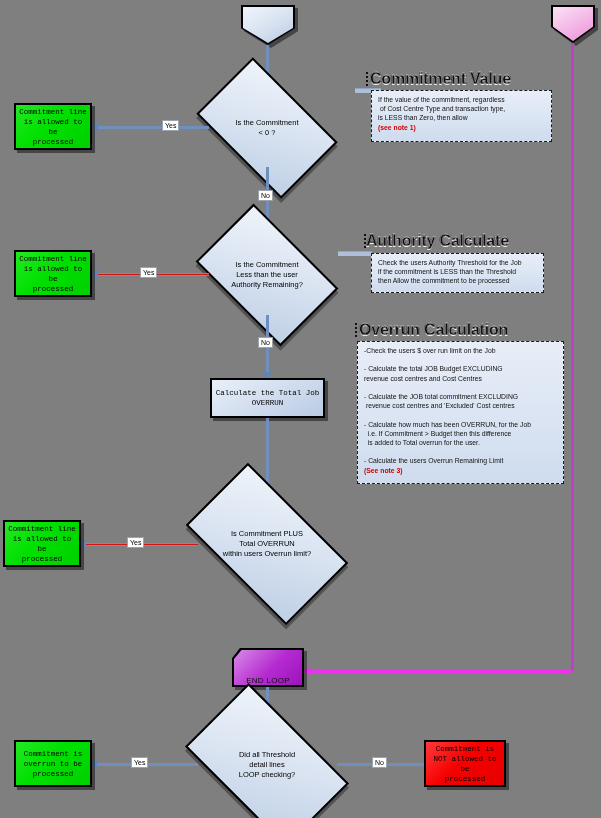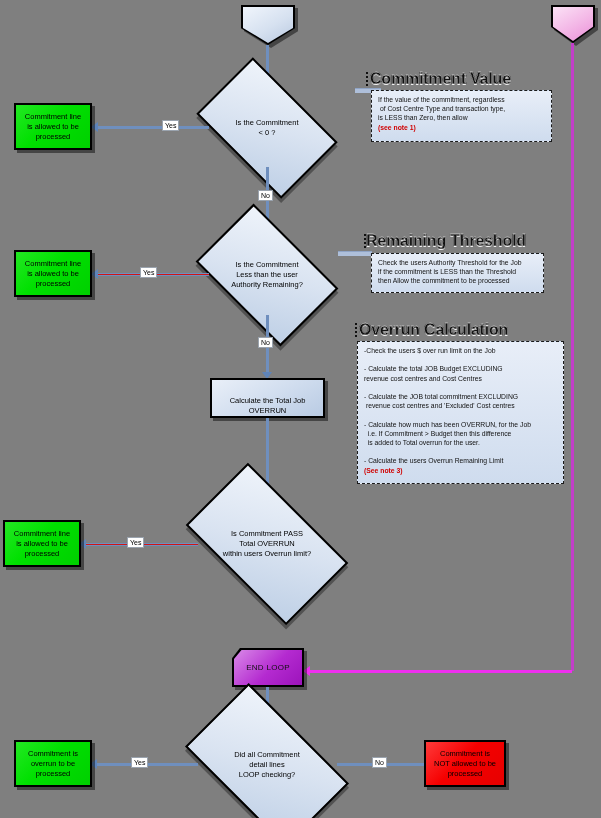--- a/index.html
+++ b/index.html
@@ -27,21 +27,21 @@
   }
   .rect.green{
     background:linear-gradient(135deg,#23e823 0%,#00e000 45%,#00d000 100%);
   }
   .rect.red{
     background:linear-gradient(135deg,#ff3a3a 0%,#f50000 45%,#e60000 100%);
   }
   .rect.blue{
     background:linear-gradient(150deg,#e9eff8 0%,#cfdcee 55%,#b9cbe3 100%);
   }
-  .rect .txt{padding:0 3px;}
+  .rect .txt{padding:0 3px;font-family:Liberation Mono, monospace;}
 
   
   .diamond{
     display:flex;align-items:center;justify-content:center;
   }
   .diamond .dshape{
     position:absolute;inset:0;
     background:linear-gradient(150deg,#eef3fa 0%,#d9e3f1 50%,#bfd0e6 100%);
     border:2px solid #000;
     transform:rotate(45deg);
@@ -82,21 +82,21 @@
   .endloop-outer{
     position:absolute;left:0;top:0;width:100%;height:100%;
     background:#000;
     clip-path:polygon(11% 0,100% 0,100% 100%,0 100%,0 26%);
   }
   .endloop-inner{
     position:absolute;left:2px;top:2px;
     width:calc(100% - 4px);height:calc(100% - 4px);
     background:linear-gradient(135deg,#d98ae8 0%,#b42ad0 55%,#9c14bb 100%);
     clip-path:polygon(11% 0,100% 0,100% 100%,0 100%,0 26%);
-    display:flex;align-items:center;justify-content:center;
+    display:flex;align-items:flex-end;justify-content:center;
   }
   .endloop-inner span{font-size:8px;color:#111;letter-spacing:.3px;}
 
   
   .note{
     position:absolute;
     border:1px dashed #1a1a1a;
     background:linear-gradient(180deg,#e8eef8 0%,#cfdcee 100%);
     box-sizing:border-box;
     padding:4px 5px 3px 6px;
@@ -231,29 +231,29 @@
 
   <div class="node rect green" style="left:14px;top:250px;width:78px;height:47px;">
     <div class="txt">
       <div>Commitment line</div>
       <div>is allowed to be</div>
       <div>processed</div>
     </div>
   </div>
 
   <div class="note-tick" style="left:364px;top:234px;height:14px;"></div>
-  <div class="note-title" style="left:366px;top:232px;">Remaining Threshold</div>
+  <div class="note-title" style="left:366px;top:232px;">Authority Calculate</div>
   <div class="note-leader" style="left:338px;top:251px;width:34px;"></div>
   <div class="note" style="left:371px;top:253px;width:173px;height:40px;">
     <div class="line">Check the users Authority Threshold for the Job</div>
     <div class="line">if the commitment is LESS than the Threshold</div>
     <div class="line">then Allow the commitment to be processed</div>
   </div>
 
-  <div class="node rect blue" style="left:210px;top:378px;width:115px;height:40px;align-items:flex-end;">
+  <div class="node rect blue" style="left:210px;top:378px;width:115px;height:40px;">
     <div class="txt">
       <div>Calculate the Total Job</div>
       <div>OVERRUN</div>
     </div>
   </div>
 
   <div class="vline" style="left:266px;top:418px;height:78px;"></div>
   <div class="arrow-down" style="left:262px;top:493px;"></div>
 
   <div class="note-tick" style="left:355px;top:323px;height:14px;"></div>
@@ -271,21 +271,21 @@
     <div class="line">  i.e. If Commitment &gt; Budget then this difference</div>
     <div class="line">  is added to Total overrun for the user.</div>
     <div class="line">&nbsp;</div>
     <div class="line">- Calculate the users Overrun Remaining Limit</div>
     <div class="line red">(See note 3)</div>
   </div>
 
   <div class="node diamond" style="left:196px;top:500px;width:142px;height:88px;">
     <div class="dshape"></div>
     <div class="dtxt">
-      <div>Is Commitment PASS</div>
+      <div>Is Commitment PLUS</div>
       <div>Total OVERRUN</div>
       <div>within users Overrun limit?</div>
     </div>
   </div>
 
   <div class="hline" style="left:86px;top:543px;width:112px;"></div>
   <div class="hline redover" style="left:86px;top:544px;width:112px;"></div>
   <div class="arrow-left" style="left:79px;top:539px;"></div>
   <div class="elabel" style="left:127px;top:537px;">Yes</div>
 
@@ -304,21 +304,21 @@
       <span>END LOOP</span>
     </div>
   </div>
 
   <div class="vline" style="left:266px;top:687px;height:36px;"></div>
   <div class="arrow-down" style="left:262px;top:720px;"></div>
 
   <div class="node diamond" style="left:196px;top:720px;width:142px;height:90px;">
     <div class="dshape"></div>
     <div class="dtxt">
-      <div>Did all Commitment</div>
+      <div>Did all Threshold</div>
       <div>detail lines</div>
       <div>LOOP checking?</div>
     </div>
   </div>
 
   <div class="hline" style="left:97px;top:763px;width:101px;"></div>
   <div class="arrow-left" style="left:90px;top:759px;"></div>
   <div class="elabel" style="left:131px;top:757px;">Yes</div>
 
   <div class="hline" style="left:337px;top:763px;width:101px;"></div>

